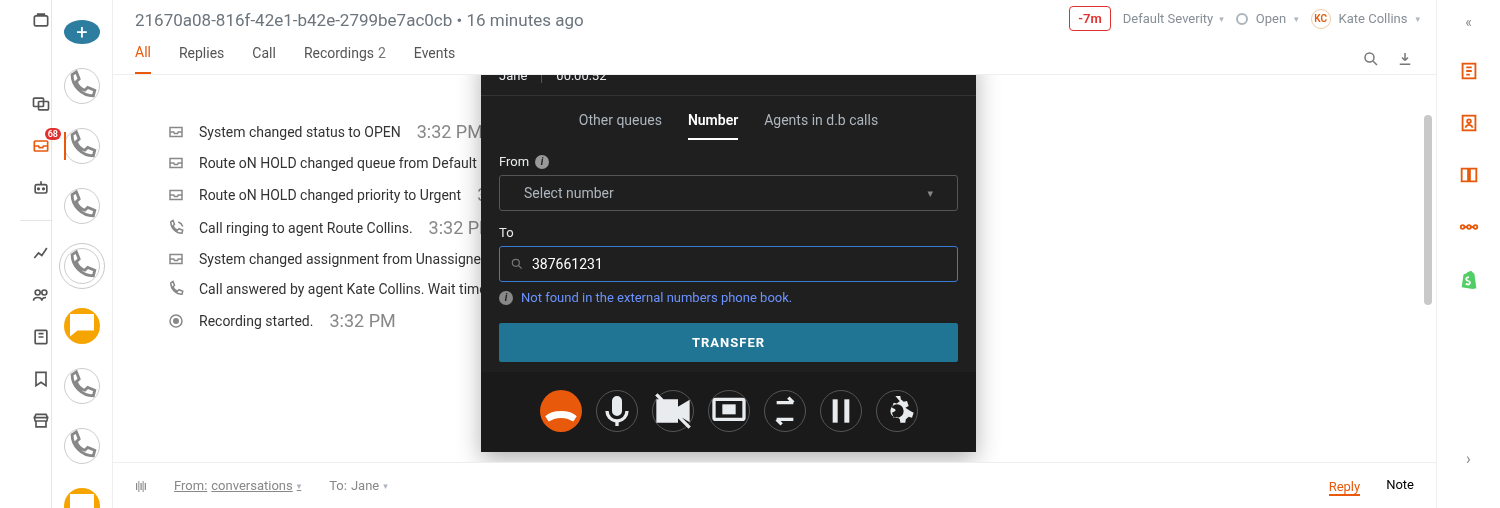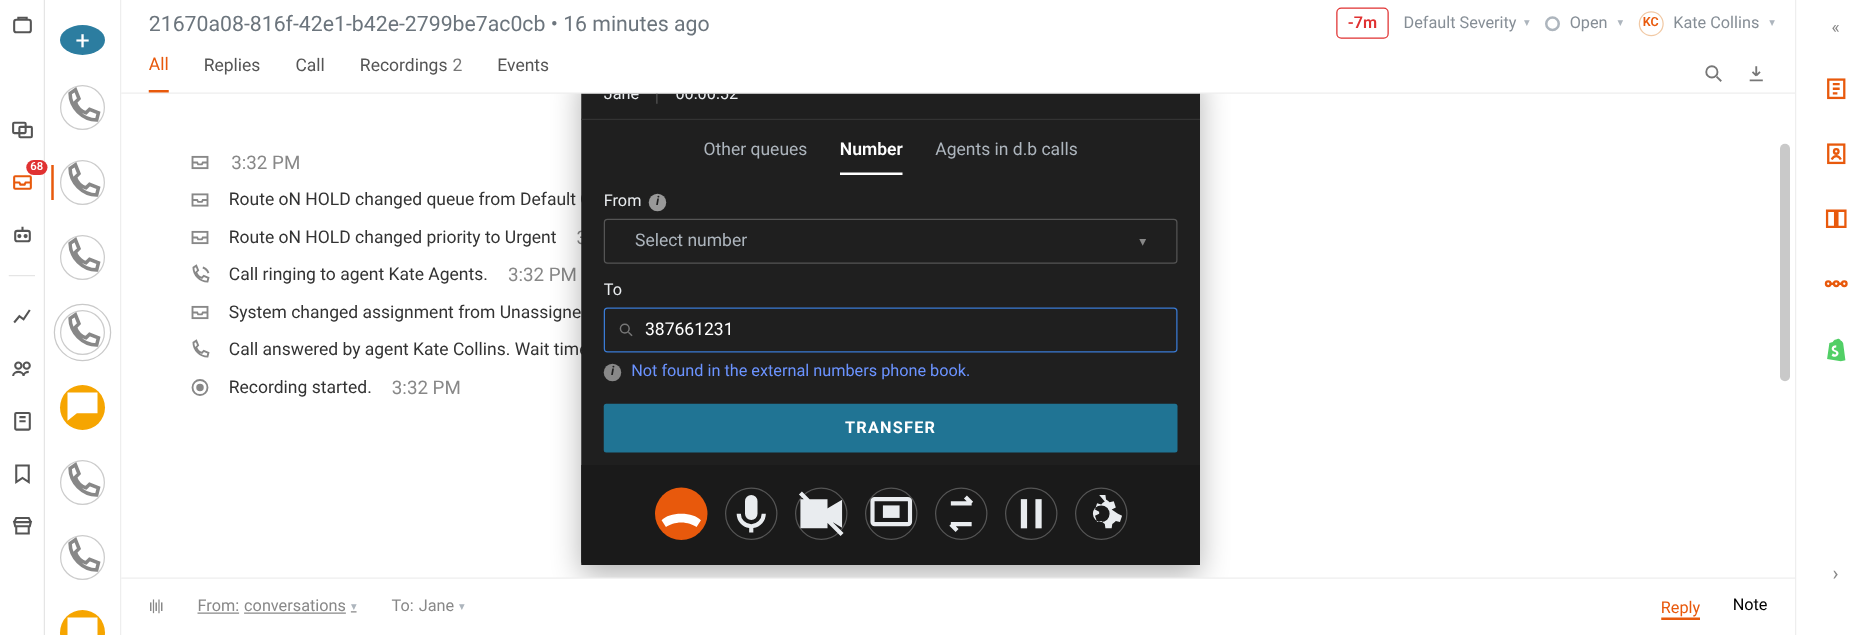--- a/index.html
+++ b/index.html
@@ -1,20 +1,20 @@
 <!DOCTYPE html>
 <html><head>
 <meta charset="utf-8">
 <style>
 * { box-sizing: border-box; margin: 0; padding: 0; font-family: -apple-system, BlinkMacSystemFont, "Segoe UI", Roboto, sans-serif; }
 html, body { width: 1500px; height: 508px; overflow: hidden; background: #fff; color: #333; }
 .root { display: flex; width: 100%; height: 100%; }
 
 
-.navcol { width: 36px; background: #fff; border-right: 1px solid #e5e5e5; display: flex; flex-direction: column; align-items: center; padding-top: 10px; gap: 22px; }
+.navcol { width: 52px; background: #fff; border-right: 1px solid #e5e5e5; display: flex; flex-direction: column; align-items: flex-end; padding-top: 10px; gap: 22px; }
 .navcol .nicon { width: 20px; height: 20px; display:flex; align-items:center; justify-content:center; color:#555; position: relative; }
 .navcol .nicon.active { color:#e8590c; }
 .navcol .nicon.active::after { content:""; position:absolute; right:-15px; top:-4px; bottom:-4px; width:2px; background:#e8590c; }
 .navcol .sep { width: 60%; height: 1px; background: #e5e5e5; }
 .badge-red { position:absolute; top:-8px; right:-10px; background:#e03131; color:#fff; font-size:9px; padding:1px 3px; border-radius:6px; font-weight:600; }
 
 
 .callcol { width: 60px; display:flex; flex-direction:column; align-items:center; padding-top: 20px; gap: 24px; background:#fff; }
 .fab { width: 36px; height: 36px; border-radius:50%; background:#2c7da0; color:#fff; display:flex; align-items:center; justify-content:center; font-size:20px; cursor:pointer; }
 .ccircle { width: 36px; height: 36px; border-radius:50%; border:1px solid #ccc; display:flex; align-items:center; justify-content:center; color:#888; }
@@ -43,21 +43,21 @@
 .tabs .tab.active { color:#e8590c; border-bottom:2px solid #e8590c; font-weight:400; }
 .tabs .rcount { color:#777; margin-left:4px; }
 .tabs-right { margin-left:auto; display:flex; gap:16px; color:#777; }
 .ticon { width:18px; height:18px; display:flex; align-items:center; justify-content:center; }
 
 
 .body { position:relative; flex:1; overflow:hidden; }
 .events { padding: 18px 24px; margin: 22px 30px 12px; background:#fff; border-radius:4px; }
 .evrow { display:flex; align-items:center; gap:14px; padding:6px 0; font-size:14px; color:#333; }
 .evrow .ei { width:18px; height:18px; color:#888; flex-shrink:0; display:flex; align-items:center; justify-content:center; }
-.evrow .etime { color:#888; font-size:15px; margin-left:2px; }
+.evrow .etime { color:#888; font-size:18px; margin-left:2px; }
 
 
 .sbar { position:absolute; right:4px; top:0; bottom:0; width:10px; }
 .sthumb { position:absolute; right:0; top:40px; width:8px; height:190px; background:#c9c9c9; border-radius:4px; }
 
 
 .overlay { position:absolute; left:368px; top:-19px; width:495px; background:#1f1f1f; color:#e9ecef; border-radius:3px; box-shadow:0 8px 24px rgba(0,0,0,.3); }
 .ohead { display:flex; align-items:center; gap:14px; padding:12px 18px; font-size:13px; border-bottom:1px solid #333; }
 .ohead .div { width:1px; height:14px; background:#555; }
 .otabs { display:flex; gap:26px; padding: 16px 18px 0; font-size:14px; justify-content:center; }
@@ -253,20 +253,21 @@
 
     <div class="body">
       <div class="events">
         <div class="evrow">
             <span class="ei">
               <svg viewBox="0 0 24 24" fill="none" stroke="currentColor" stroke-width="2">
                 <rect x="4" y="6" width="16" height="12"></rect>
                 <path d="M4 12h5l1 2h4l1-2h5"></path>
               </svg>
             </span>
+            <span>System changed status to OPEN</span>
             <span class="etime">3:32 PM</span>
           </div>
         <div class="evrow">
             <span class="ei">
               <svg viewBox="0 0 24 24" fill="none" stroke="currentColor" stroke-width="2">
                 <rect x="4" y="6" width="16" height="12"></rect>
                 <path d="M4 12h5l1 2h4l1-2h5"></path>
               </svg>
             </span>
             <span>Route oN HOLD changed queue from Default Queue t</span>
@@ -282,21 +283,21 @@
             <span>Route oN HOLD changed priority to Urgent</span>
             <span class="etime">3:32 PM</span>
           </div>
         <div class="evrow">
             <span class="ei">
               <svg viewBox="0 0 24 24" fill="none" stroke="currentColor" stroke-width="2">
                 <path d="M5 4c0 8 7 15 15 15l1-4-5-2-2 2c-3-1-5-3-6-6l2-2-2-5z"></path>
                 <path d="M15 4c3 1 5 3 6 6"></path>
               </svg>
             </span>
-            <span>Call ringing to agent Kate Agents.</span>
+            <span>Call ringing to agent Route Collins.</span>
             <span class="etime">3:32 PM</span>
           </div>
         <div class="evrow">
             <span class="ei">
               <svg viewBox="0 0 24 24" fill="none" stroke="currentColor" stroke-width="2">
                 <rect x="4" y="6" width="16" height="12"></rect>
                 <path d="M4 12h5l1 2h4l1-2h5"></path>
               </svg>
             </span>
             <span>System changed assignment from Unassigned to Kat</span>

